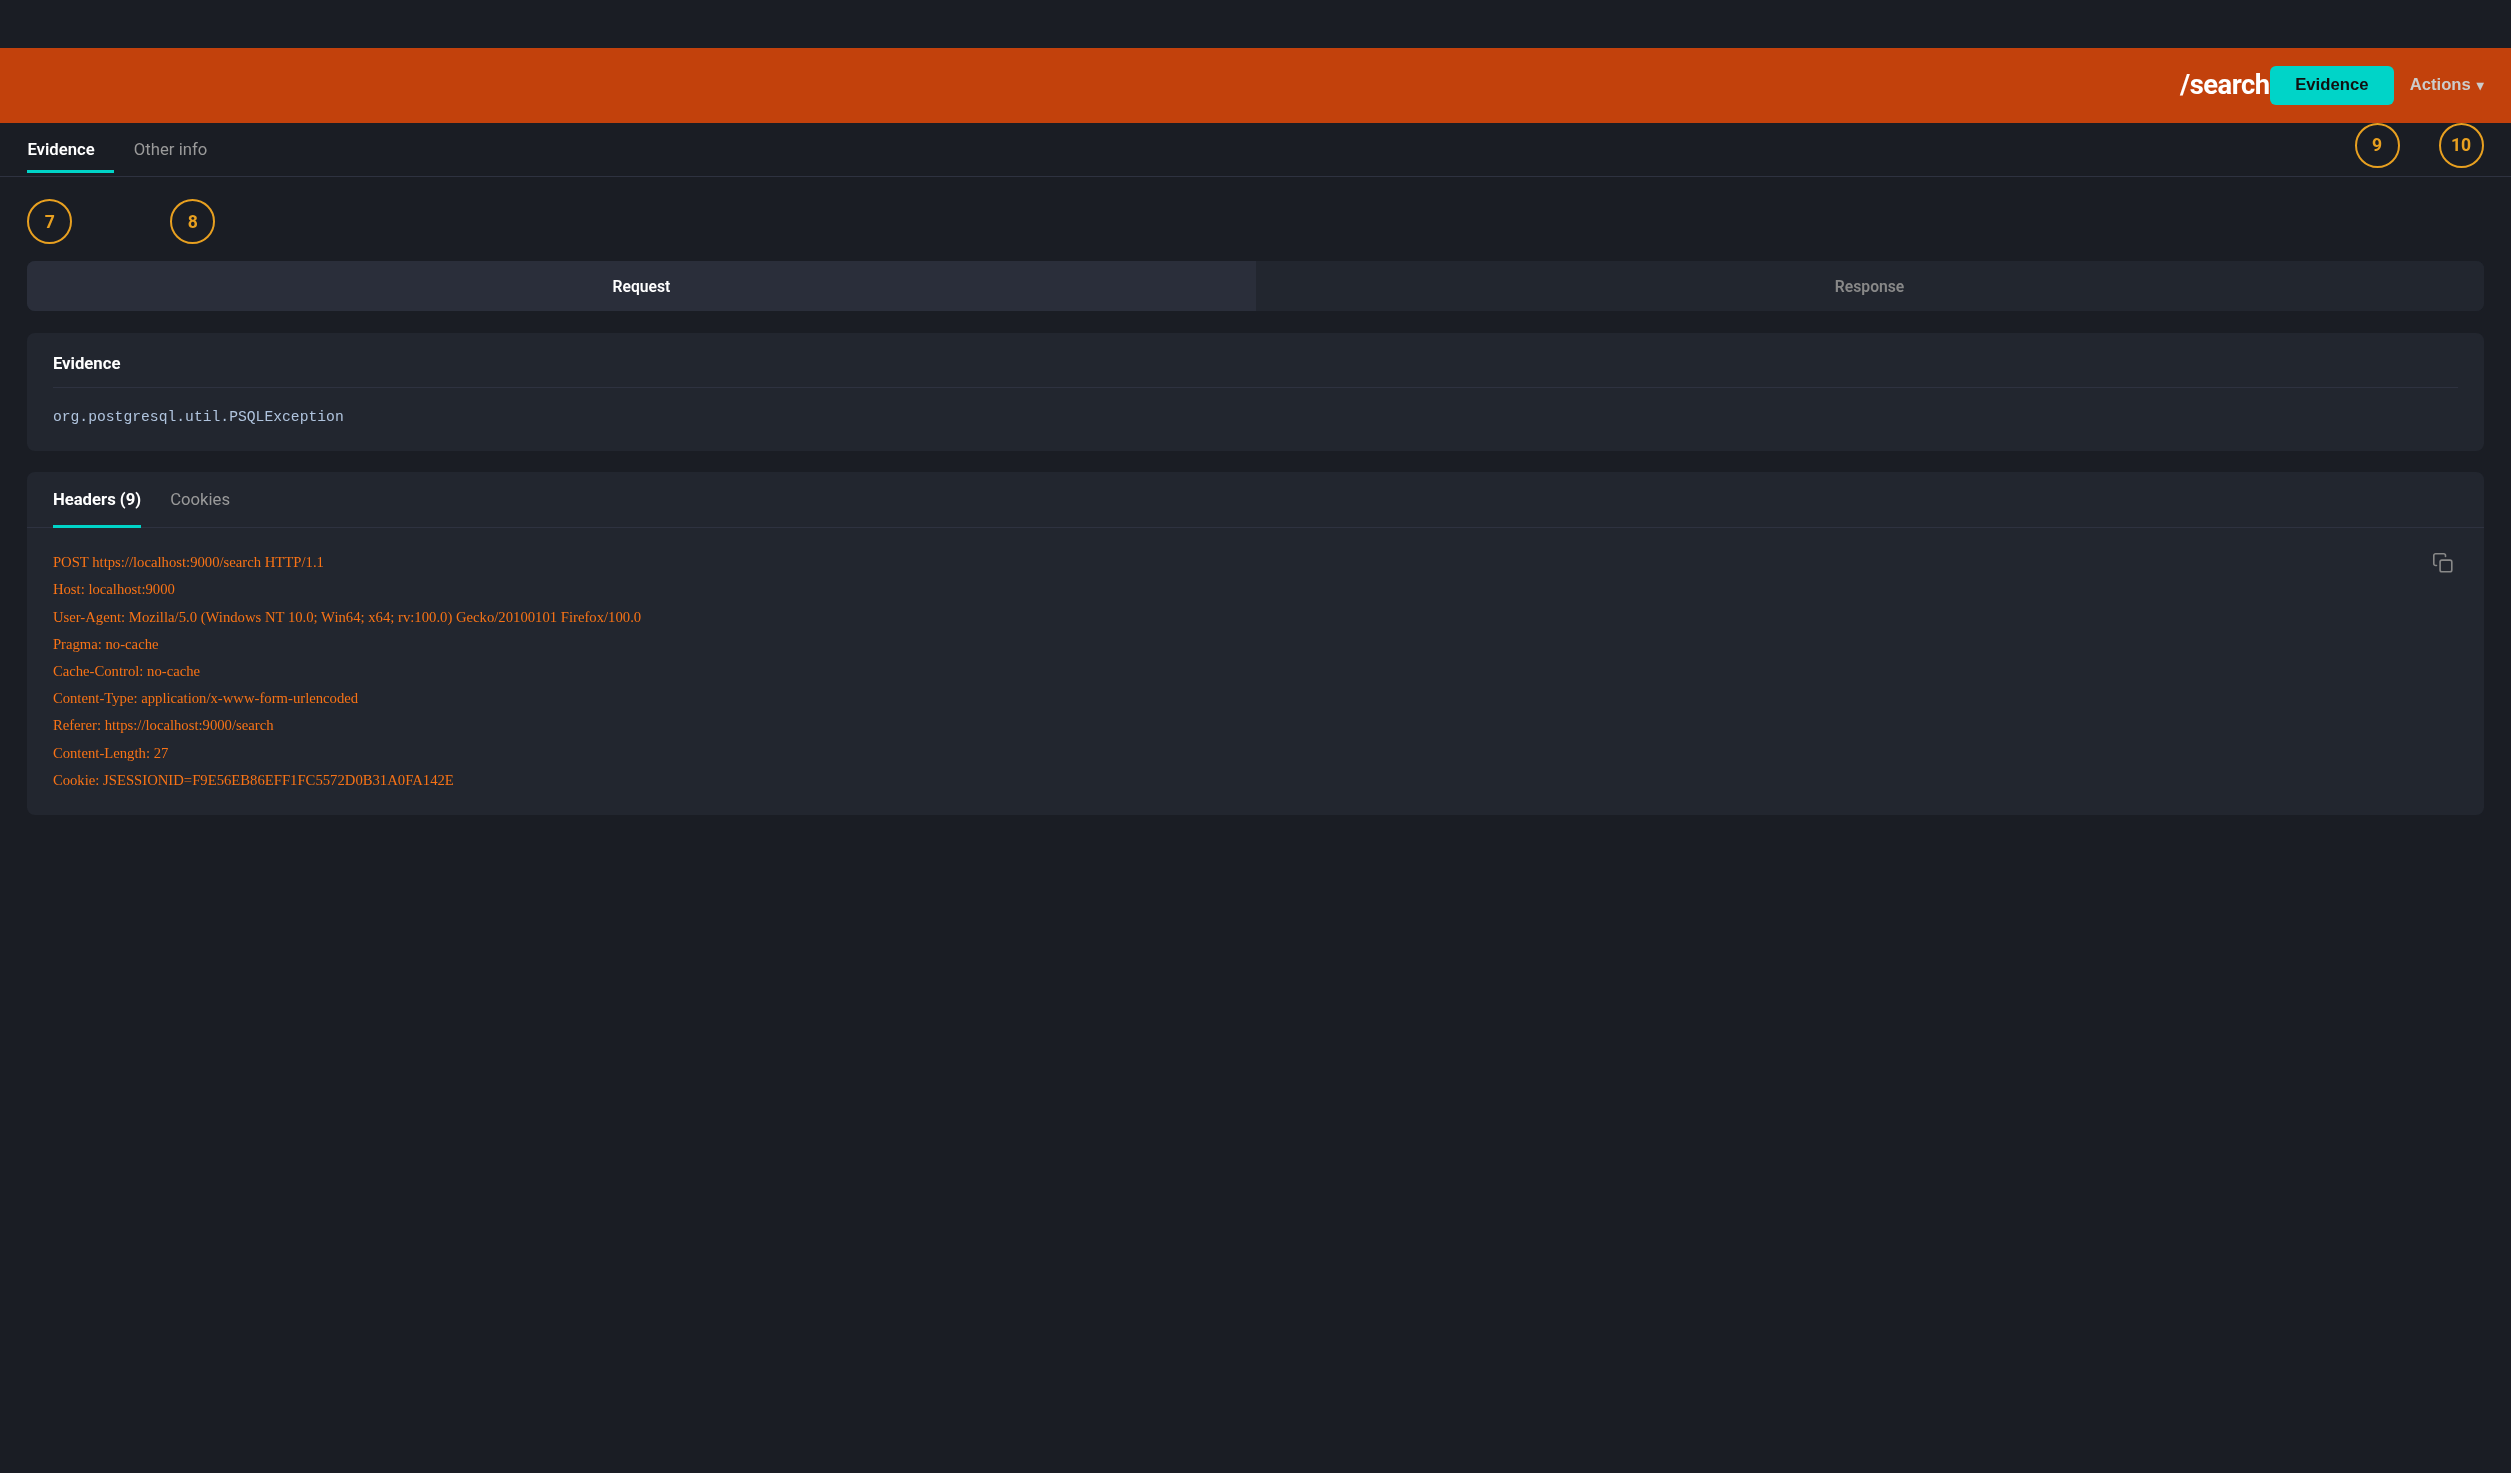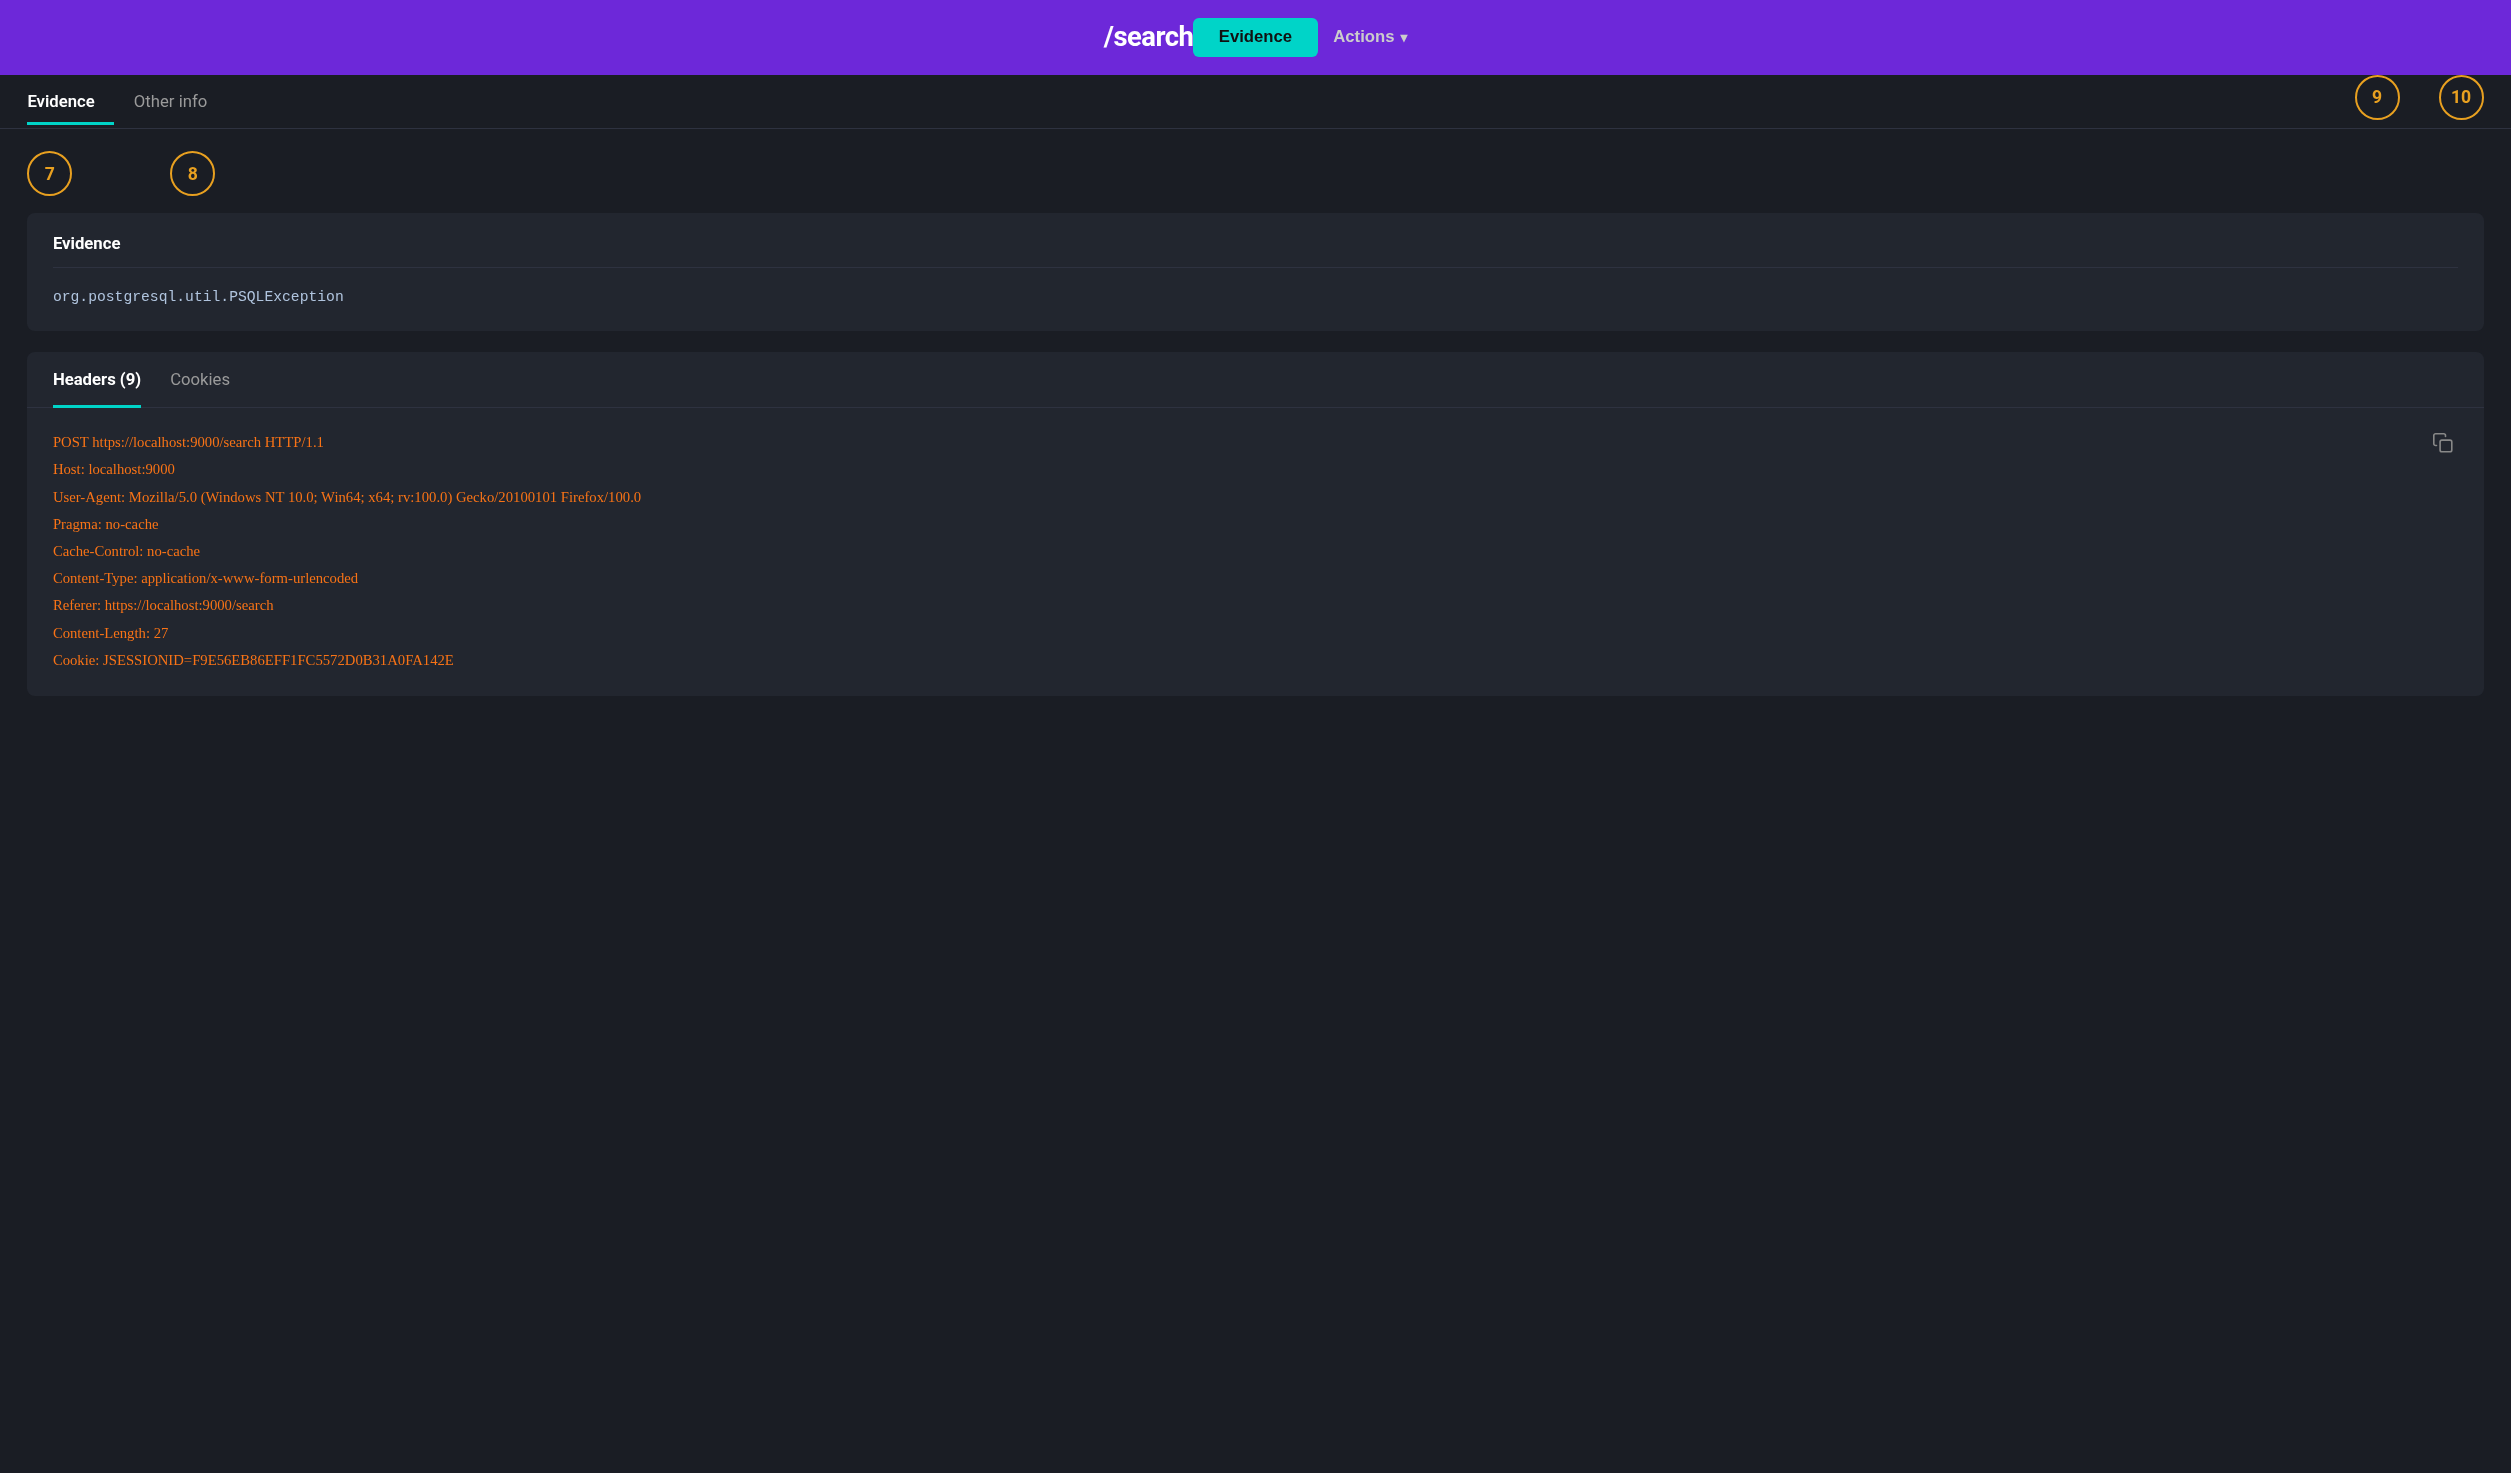--- a/index.html
+++ b/index.html
@@ -12,23 +12,24 @@
       background-color: #1a1d24;
       color: #e0e0e0;
       font-family: -apple-system, BlinkMacSystemFont, 'Segoe UI', Roboto, sans-serif;
       font-size: 15.7px;
       min-height: 100vh;
     }
 
     .header {
       display: flex;
       align-items: center;
-      justify-content: center;
+      justify-content: flex-end;
       padding: 17.6px 27.4px;
-      background-color: #6d28d9;
+      background-color: #c2410c;
+      margin-top: 48px;
     }
 
     .header-title {
       font-size: 27.4px;
       font-weight: 700;
       color: #ffffff;
       letter-spacing: -0.5px;
     }
 
     .header-actions {
@@ -266,20 +267,24 @@
   </div>
 </div>
 
 <div class="main-content">
 
   <div style="position: relative; display: flex; align-items: center; gap: 98px; margin-bottom: 13.7px; height: 51px;">
     <div class="badge-circle">7</div>
     <div class="badge-circle">8</div>
   </div>
 
+  <div class="req-res-bar">
+    <div class="req-res-btn active">Request</div>
+    <div class="req-res-btn inactive">Response</div>
+  </div>
 
   <div class="card">
     <div class="card-title">Evidence</div>
     <div class="card-code">org.postgresql.util.PSQLException</div>
   </div>
 
   <div class="headers-card">
     <div class="headers-tab-bar">
       <div class="headers-tab-item active">Headers (9)</div>
       <div class="headers-tab-item inactive">Cookies</div>

